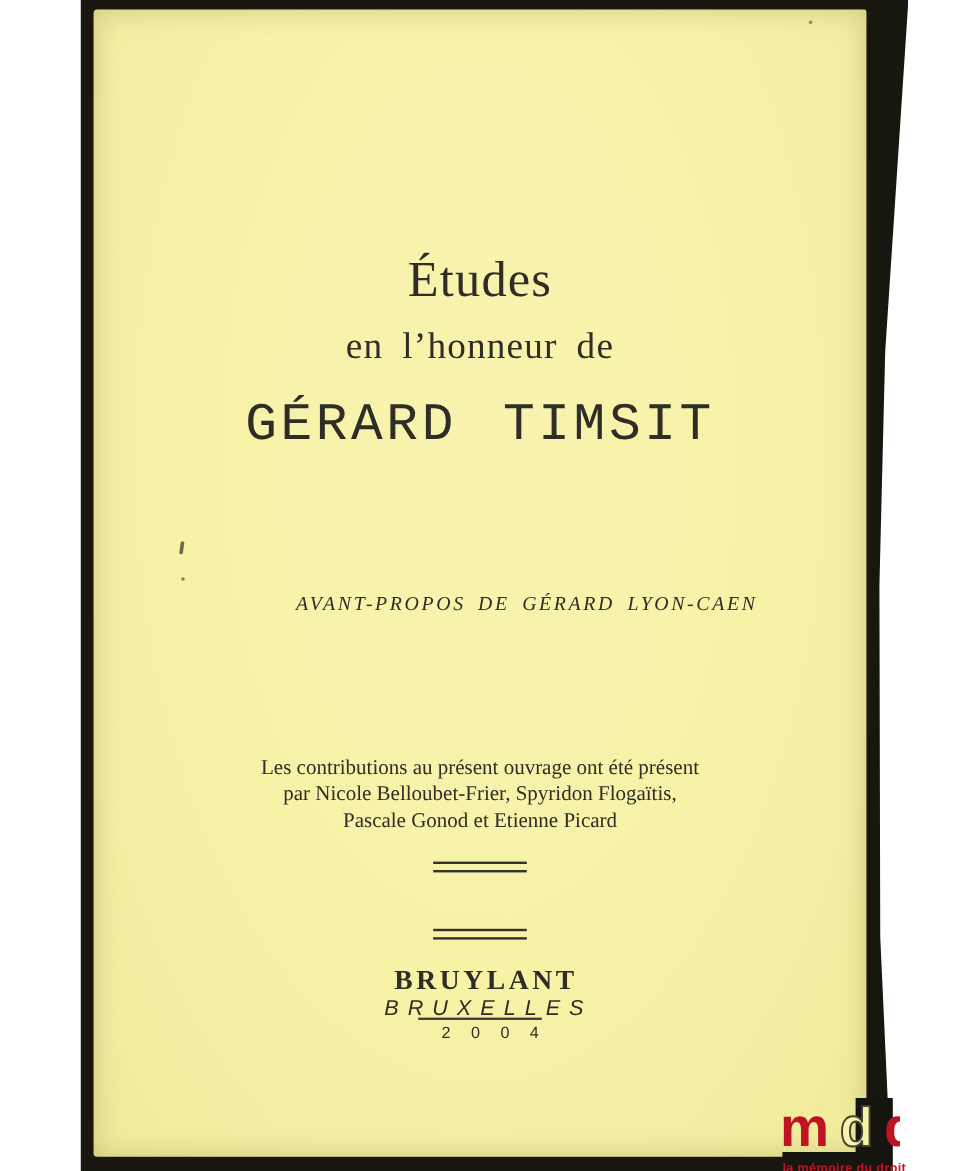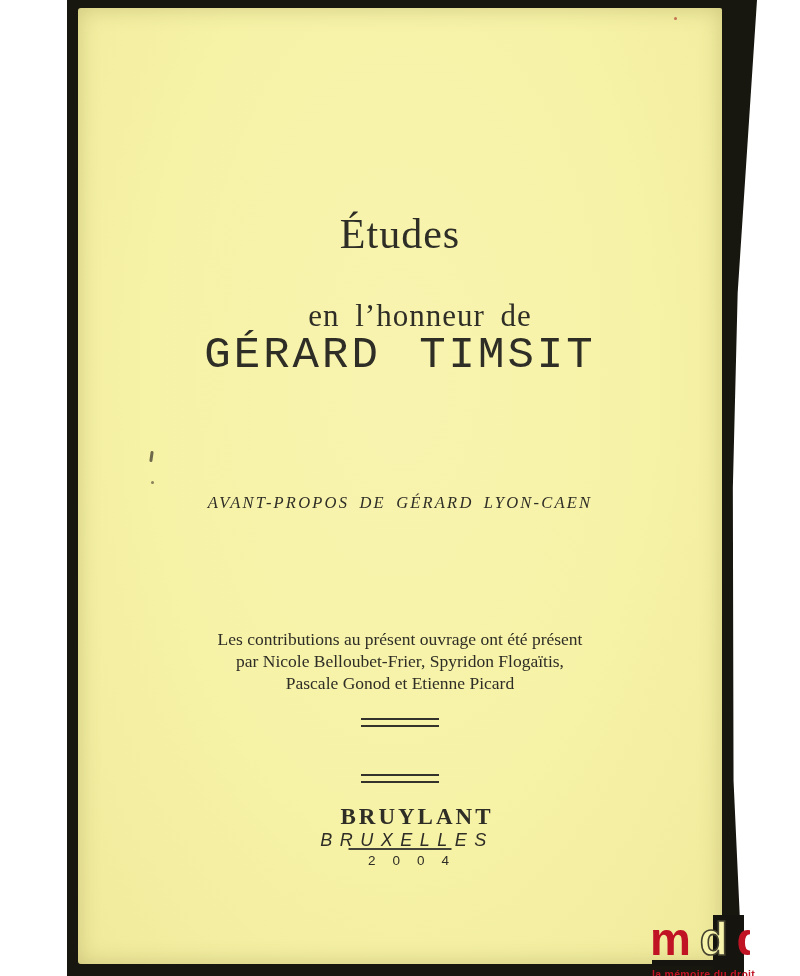--- a/index.html
+++ b/index.html
@@ -25,58 +25,58 @@
     box-shadow: inset 0 0 22px rgba(110, 100, 35, 0.28);
     border-radius: 3px 2px 2px 3px;
   }
 
   .cover .centered {
     position: absolute; left: 0; width: 100%;
     text-align: center; color: #2e2d26;
   }
 
   .title-1 { top: 202px; font-size: 42px; letter-spacing: 1px; }
-  .title-2 { top: 290px; font-size: 31px; letter-spacing: 1px; word-spacing: 7px; padding-left: 20px; }
+  .title-2 { top: 262px; font-size: 31px; letter-spacing: 1px; word-spacing: 7px; }
   .title-3 { top: 322px; font-size: 44px; letter-spacing: 3px; word-spacing: 9px; font-family: Liberation Mono, monospace; }
 
   .speck-a {
     position: absolute; left: 72px; top: 443px; width: 3px; height: 11px;
     background: #55513a; border-radius: 2px; transform: rotate(8deg); opacity: .85;
   }
   .speck-b {
     position: absolute; left: 73px; top: 473px; width: 3px; height: 3px;
     background: #6a6547; border-radius: 50%; opacity: .8;
   }
   .speck-red {
     position: absolute; left: 596px; top: 9px; width: 3px; height: 3px;
     background: #b8543e; border-radius: 50%; opacity: .8;
   }
 
   .avant {
     top: 485px; font-style: italic; font-size: 16.5px;
-    letter-spacing: 2.2px; word-spacing: 4px; color: #3a3930;
+    letter-spacing: 2.2px; word-spacing: 4px; color: #3a3930; margin-left: 39px;
   }
 
   .contrib {
     top: 620px; font-size: 17.5px; line-height: 22px; color: #3b3a30;
   }
 
   .double-rule {
     position: absolute; left: 50%; transform: translateX(-50%);
     width: 78px; height: 5px;
     border-top: 2px solid #34332b; border-bottom: 2px solid #34332b;
   }
   .rule-top { top: 710px; }
   .rule-bottom { top: 766px; }
 
   .extrait { top: 727px; font-size: 30px; letter-spacing: 6px; padding-left: 6px; color: #302f28; }
 
   .pub-name {
     top: 796px; font-size: 23px; font-weight: bold;
-    letter-spacing: 3px; padding-left: 17px; color: #2f2e26;
+    letter-spacing: 3px; padding-left: 5px; color: #2f2e26;
   }
   .pub-city {
     top: 822px; font-family: "Liberation Sans", sans-serif;
     font-size: 18px; letter-spacing: 7.5px; padding-left: 7px; color: #45443a; font-style: italic;
   }
   .pub-rule {
     position: absolute; left: 50%; transform: translateX(-50%);
     top: 840px; width: 103px; border-top: 2px solid #45443a;
   }
   .pub-year {

